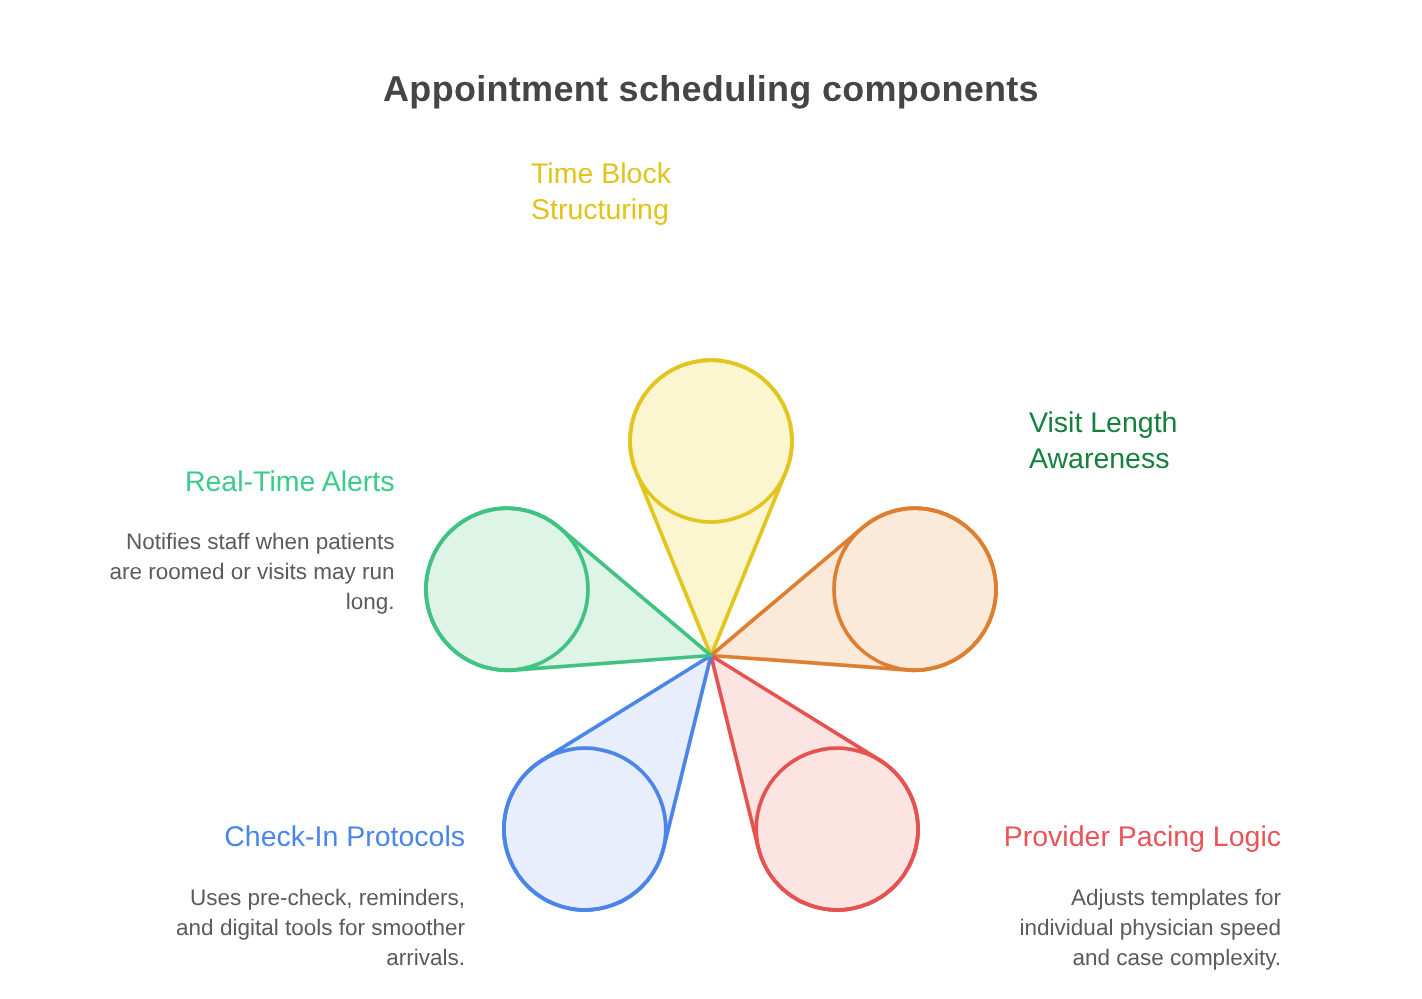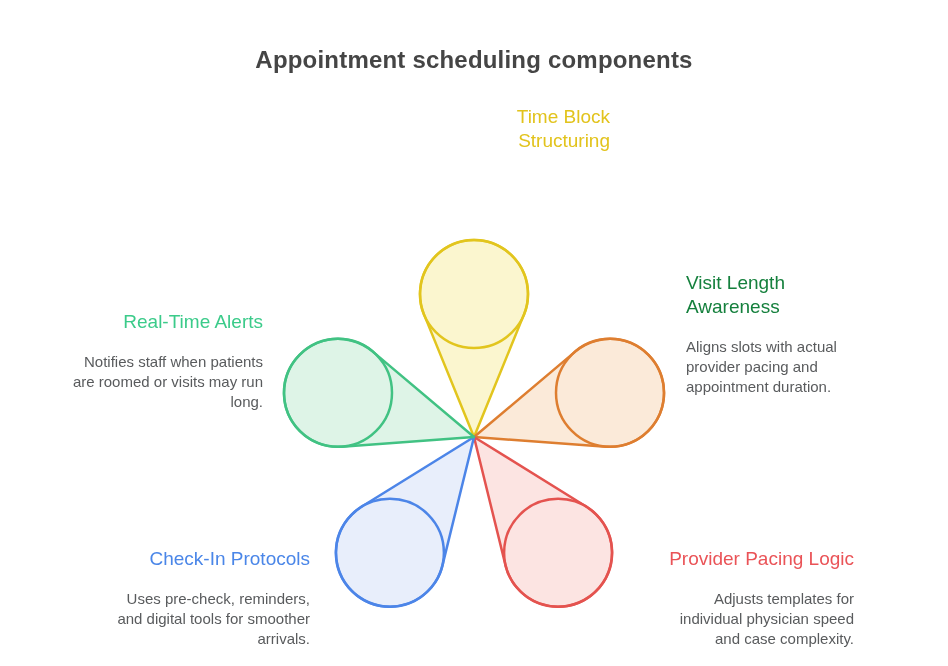--- a/index.html
+++ b/index.html
@@ -40,21 +40,21 @@
     line-height: 24px;
     white-space: pre-line;
   }
   .label-block .desc {
     margin-top: 18px;
     font-size: 15px;
     line-height: 20px;
     color: #595b5d;
     white-space: pre-line;
   }
-  .pos-top    { left: 370px; top: 105px; width: 240px; text-align: right; }
+  .pos-top    { left: 354px; top: 105px; width: 240px; text-align: left; }
   .pos-right  { left: 686px; top: 271px; width: 192px; text-align: left; }
   .pos-bottom-right { left: 639px; top: 547px; width: 215px; text-align: right; }
   .pos-bottom-left  { left: 78px;  top: 547px; width: 232px; text-align: right; }
   .pos-left   { left: 43px;  top: 310px; width: 220px; text-align: right; }
 </style>
 </head>
 <body>
 
 <div class="canvas">
 
@@ -84,23 +84,20 @@
   <div class="page-title">Appointment scheduling components</div>
 
   <div class="label-block pos-top">
     <div class="heading" style="color: rgb(226, 195, 28);">Time Block
 Structuring</div>
   </div>
 
   <div class="label-block pos-right">
     <div class="heading" style="color: #15803d;">Visit Length
 Awareness</div>
-    <div class="desc">Aligns slots with actual
-provider pacing and
-appointment duration.</div>
   </div>
 
   <div class="label-block pos-bottom-right">
     <div class="heading" style="color: rgb(234, 83, 87);">Provider Pacing Logic</div>
     <div class="desc">Adjusts templates for
 individual physician speed
 and case complexity.</div>
   </div>
 
   <div class="label-block pos-bottom-left">

